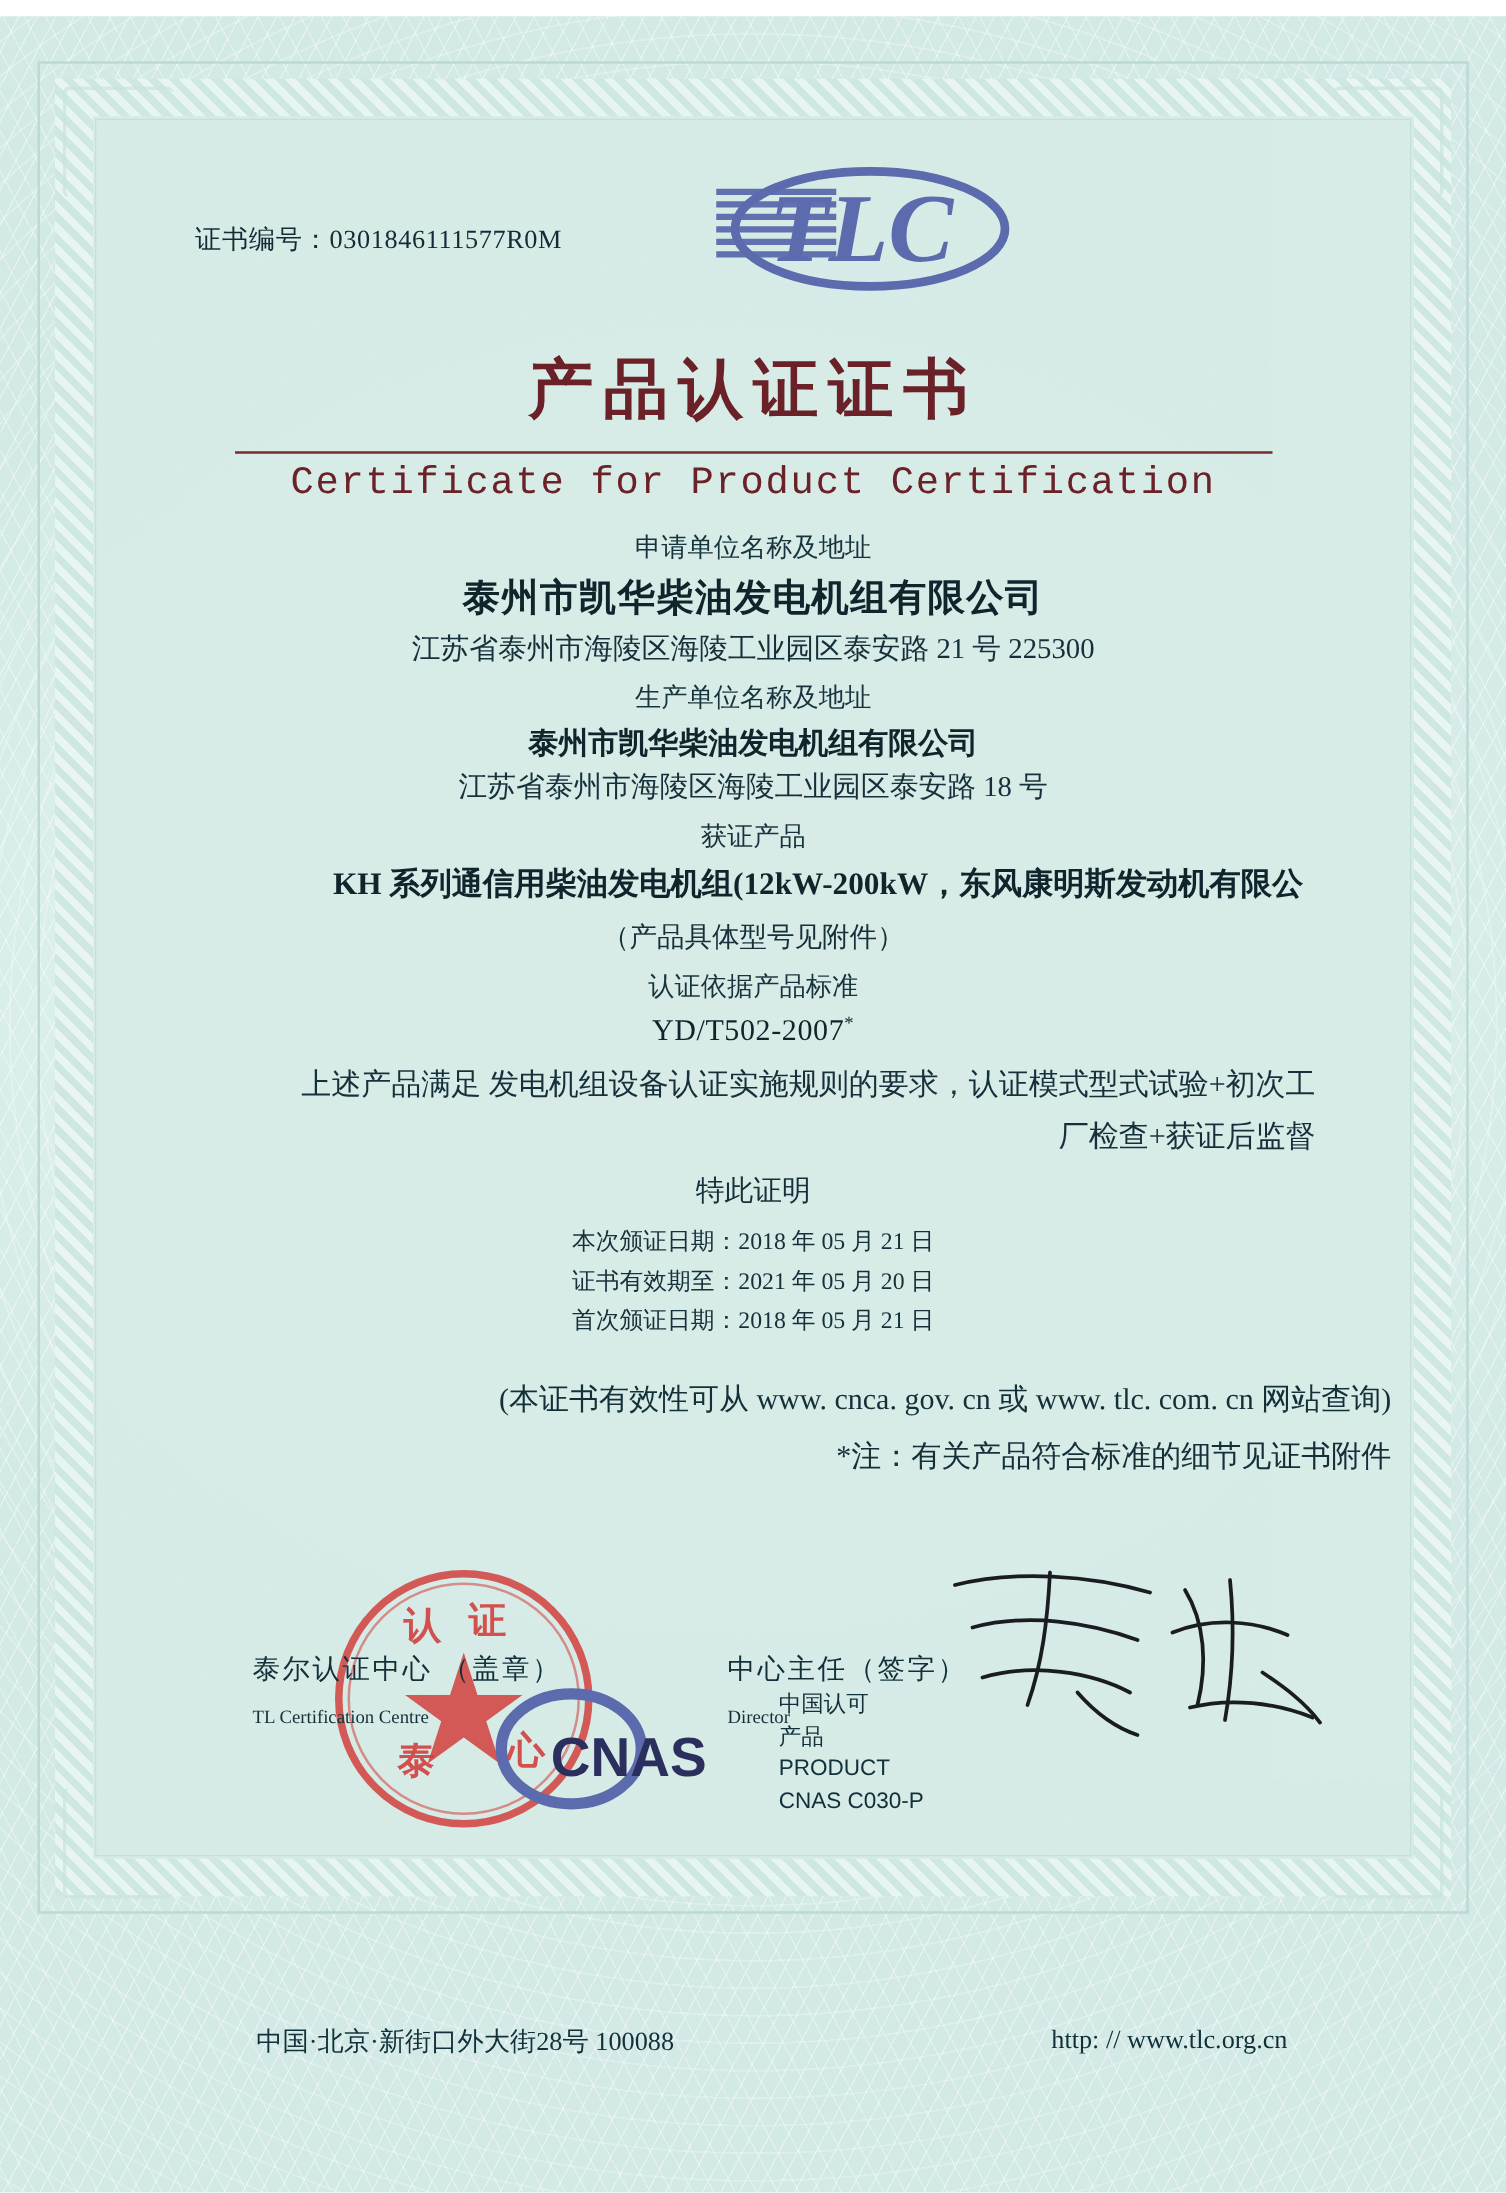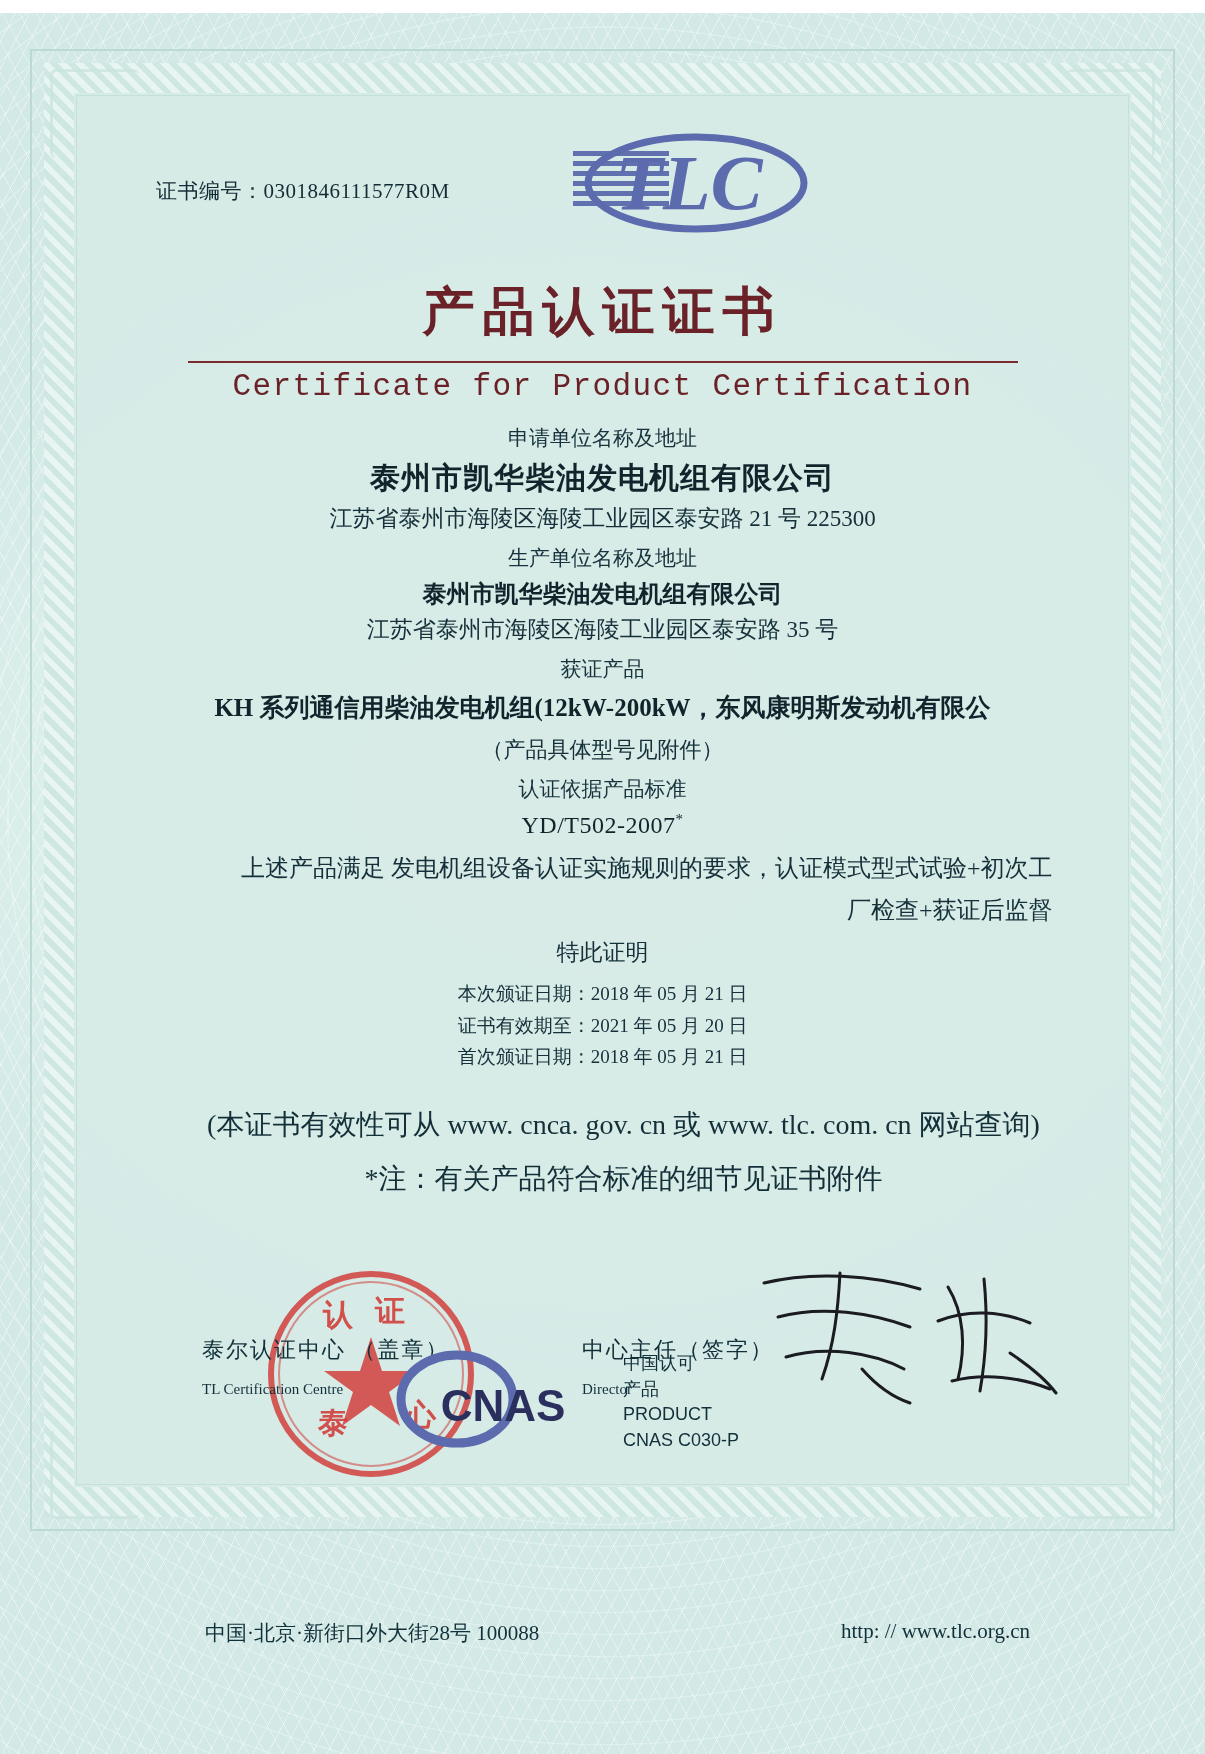--- a/index.html
+++ b/index.html
@@ -152,20 +152,21 @@
     color: #15303a;
     margin: 2px 0 6px 0;
   }
   .product-line {
     font-size: 25px;
     font-weight: bold;
     color: #10242c;
     line-height: 1.5;
     margin: 4px auto 2px auto;
     width: 880px;
+    text-align: right;
   }
   .note-sm {
     font-size: 22px;
     color: #15303a;
     margin: 8px 0 6px 0;
   }
   .standard {
     font-size: 24px;
     color: #10242c;
     margin: 8px 0 10px 0;
@@ -185,23 +186,23 @@
     margin: 8px 0 10px 0;
     color: #15303a;
   }
   .dates {
     font-size: 19px;
     color: #15303a;
     line-height: 1.65;
     margin-top: 2px;
   }
   .notes-left {
-    text-align: center;
+    text-align: right;
     margin: 26px 0 0 42px;
-    font-size: 28px;
+    font-size: 24px;
     color: #132f38;
     line-height: 1.9;
   }
 
   
   .sig-row {
     position: relative;
     height: 210px;
     margin-top: 30px;
   }
@@ -340,21 +341,21 @@
     <div class="title-cn">产品认证证书</div>
     <div class="title-rule"></div>
     <div class="title-en">Certificate for Product Certification</div>
 
     <div class="lbl">申请单位名称及地址</div>
     <div class="val-big">泰州市凯华柴油发电机组有限公司</div>
     <div class="val-addr">江苏省泰州市海陵区海陵工业园区泰安路 21 号    225300</div>
 
     <div class="lbl">生产单位名称及地址</div>
     <div class="val-mid">泰州市凯华柴油发电机组有限公司</div>
-    <div class="val-addr">江苏省泰州市海陵区海陵工业园区泰安路 35 号</div>
+    <div class="val-addr">江苏省泰州市海陵区海陵工业园区泰安路 18 号</div>
 
     <div class="lbl">获证产品</div>
     <div class="product-line">KH 系列通信用柴油发电机组(12kW-200kW，东风康明斯发动机有限公</div>
     <div class="note-sm">（产品具体型号见附件）</div>
 
     <div class="lbl">认证依据产品标准</div>
     <div class="standard">
       <span>YD/T502-2007</span><sup>*</sup>
     </div>
 

